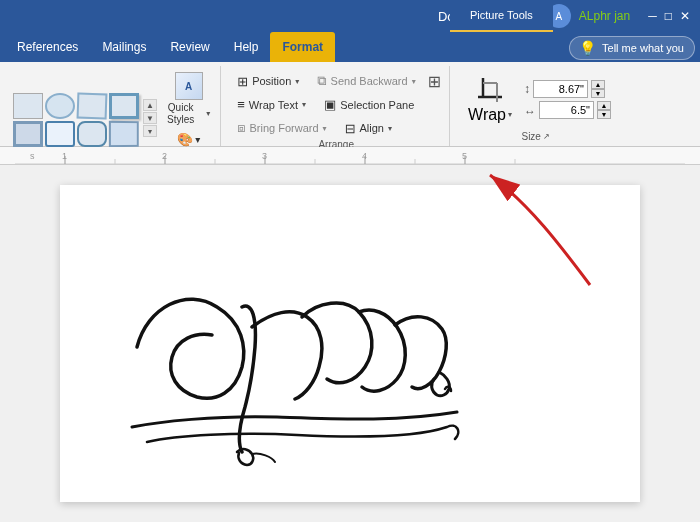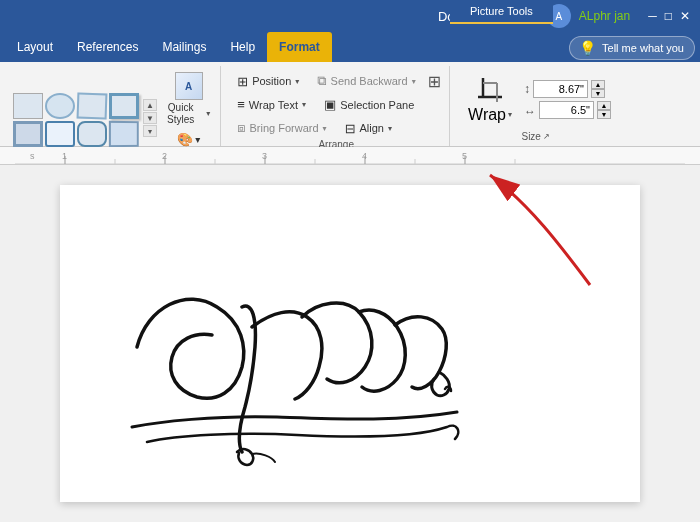--- a/index.html
+++ b/index.html
@@ -281,36 +281,36 @@
     }
   </style>
 </head>
 <body>
 
 <div class="title-bar">
   <div style="flex:1"></div>
   <div class="title-bar-center">
     <span>Document1 - Word</span>
   </div>
-  <div style="position:absolute; left:450px; top:0; display:flex; align-items:center; height:24px; background:#2b579a; padding: 0 20px; border-bottom: 2px solid #f0c040;">
+  <div style="position:absolute; left:450px; top:0; display:flex; align-items:center; height:32px; background:#2b579a; padding: 0 20px; border-bottom: 2px solid #f0c040;">
     <span style="color:white; font-size:11px;">Picture Tools</span>
   </div>
   <div class="title-bar-right">
     <div class="user-avatar">A</div>
     <span style="font-size:12px; color:#84cc16;">ALphr jan</span>
     <span style="color:white; font-size:12px; margin-left:10px; cursor:pointer;">─</span>
     <span style="color:white; font-size:12px; cursor:pointer;">□</span>
     <span style="color:white; font-size:12px; cursor:pointer;">✕</span>
   </div>
 </div>
 
 <div class="ribbon-tabs">
-  <div class="ribbon-tab">Layout</div>
   <div class="ribbon-tab">References</div>
   <div class="ribbon-tab">Mailings</div>
+  <div class="ribbon-tab">Review</div>
   <div class="ribbon-tab">Help</div>
   <div class="ribbon-tab active">Format</div>
   <div class="ribbon-tab-right" style="margin-left:auto; display:flex; align-items:center; padding-bottom:2px;">
     <div class="tell-me-box">
       <span class="lightbulb-icon">💡</span>
       <span>Tell me what you</span>
     </div>
   </div>
 </div>
 

